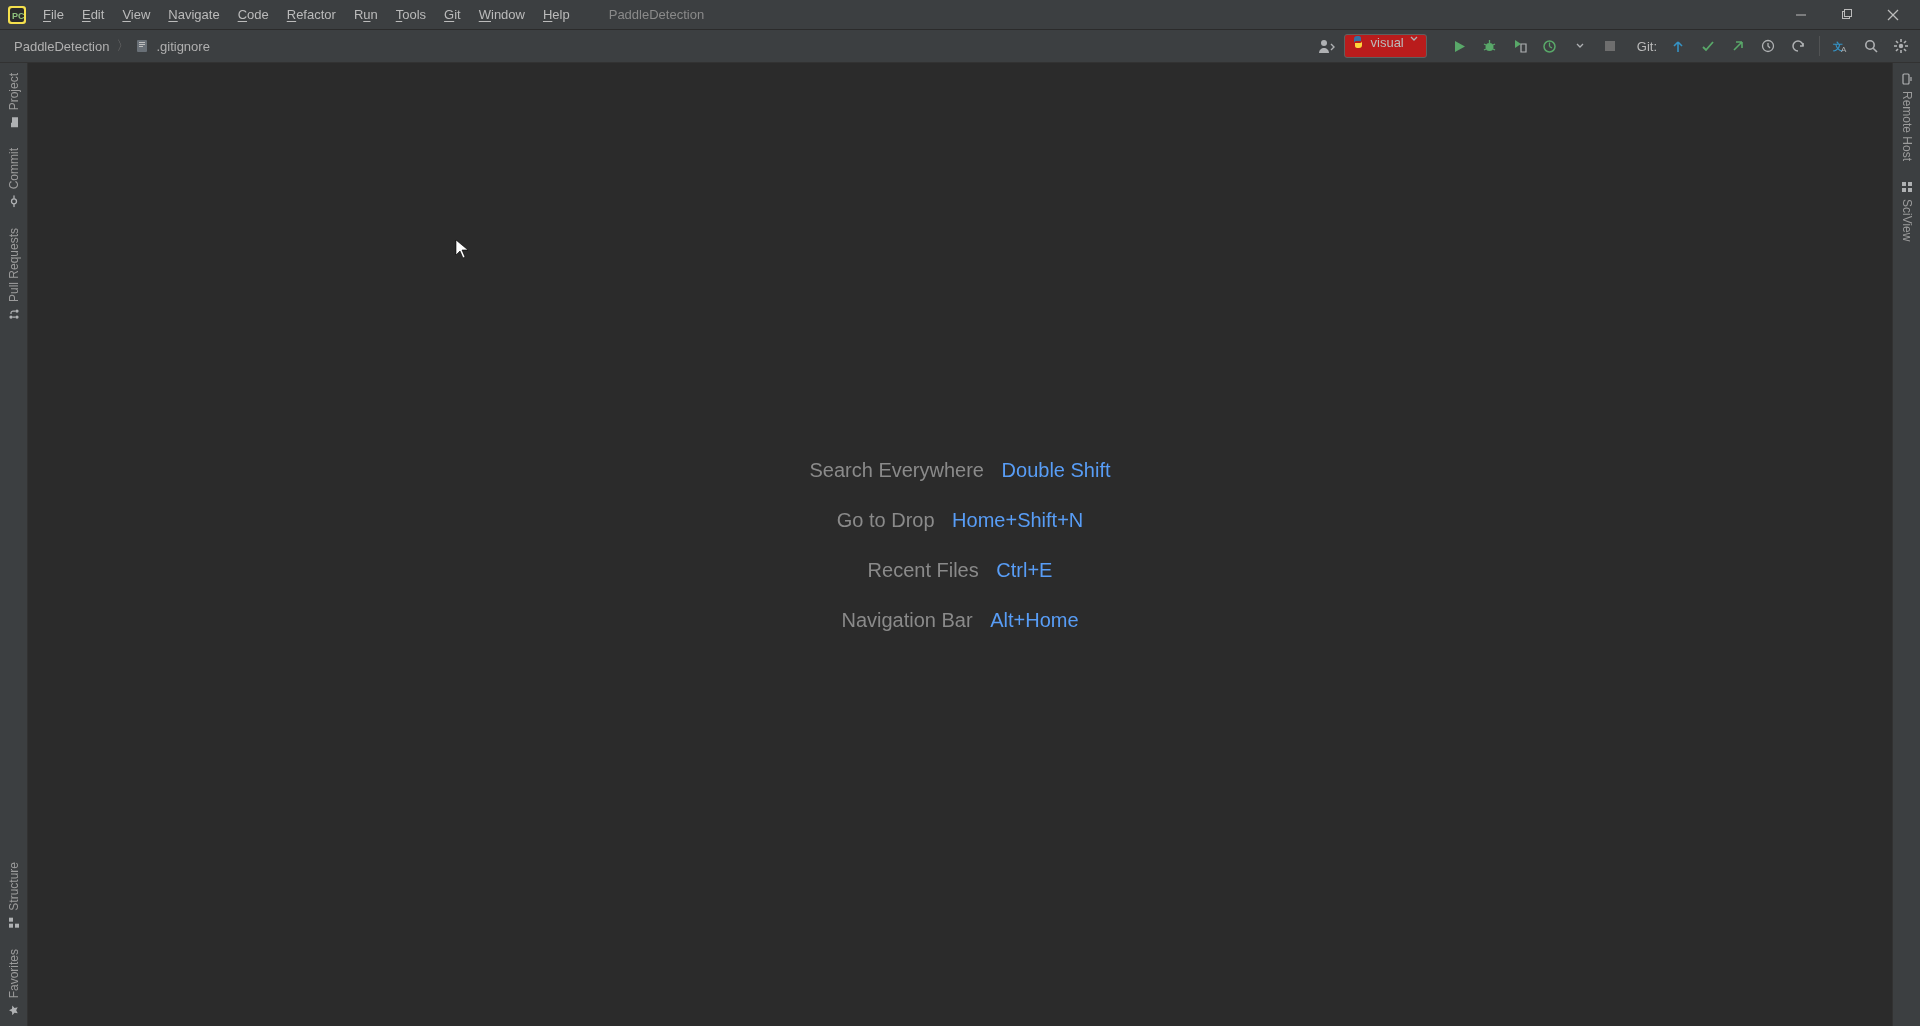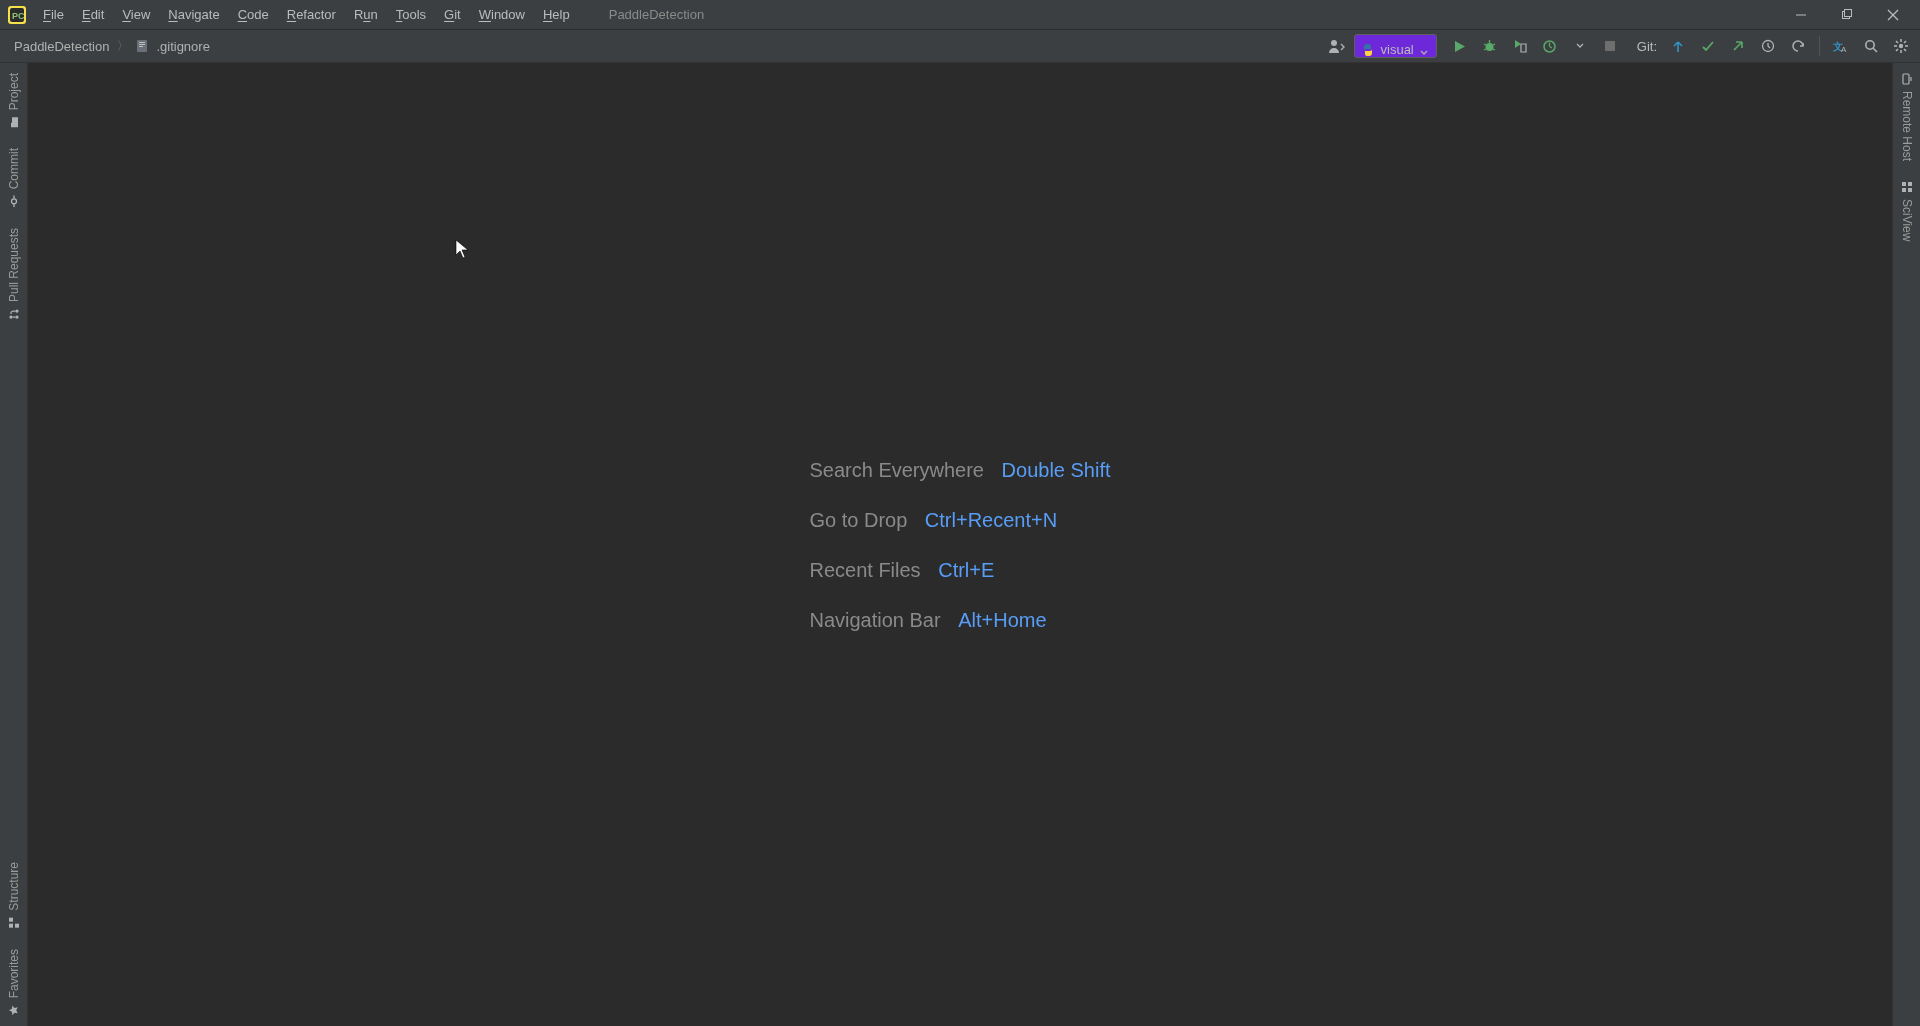--- a/index.html
+++ b/index.html
@@ -56,28 +56,28 @@
   .breadcrumb { display: flex; align-items: center; gap: 4px; color:#b0b0b0; }
   .breadcrumb .sep { color:#6e6e6e; padding: 0 3px; }
   .breadcrumb .file-ico { margin-right: 2px; display:inline-flex; }
   .toolbar-spacer { flex: 1; }
   .toolbar-right { display: flex; align-items: center; gap: 4px; }
   .tb-btn { width: 26px; height: 26px; display:flex; align-items:center; justify-content:center; color:#afb1b3; }
   .tb-btn.green { color:#499c54; }
   .tb-btn.red-dim { color:#6e6e6e; }
   .tb-btn.blue { color:#3592c4; }
   .run-config {
-    display: flex; align-items: flex-end; gap: 6px;
+    display: flex; align-items: flex-start; gap: 6px;
     height: 24px;
     padding: 0 8px 0 6px;
     border: 1px solid #5e6060;
     border-radius: 3px;
-    background: #6d28d9;
+    background: #b91c1c;
     color: #bbbbbb;
-    margin-right: 6px;
+    margin-right: 16px;
   }
   .run-config .py-ico { display: inline-flex; }
   .run-config .caret { color:#afb1b3; }
   .git-label { color:#bbbbbb; padding: 0 4px 0 10px; }
   .sep-vert { width:1px; height:20px; background:#515354; margin: 0 4px; }
 
   
   .body-row { flex:1; display:flex; min-height:0; }
   .tool-strip {
     width: 28px;
@@ -100,21 +100,21 @@
   .strip-spacer { flex:1; }
 
   .editor-area {
     flex: 1;
     background: #2b2b2b;
     position: relative;
     display: flex;
     align-items: center;
     justify-content: center;
   }
-  .empty-hints { text-align: left; }
+  .empty-hints { text-align: center; }
   .hint-row {
     font-size: 20px;
     color: #8a8a8a;
     margin: 12px 0;
     line-height: 1.9;
   }
   .hint-row .shortcut { color: #589df6; margin-left: 12px; }
   .cursor-fake {
     position: absolute;
     left: 427px; top: 176px;
@@ -371,21 +371,21 @@
           <path d="M1 1l0 15 4-4 3 7 2-1-3-7 6 0z" fill="#ffffff" stroke="#000" stroke-width="0.6"></path>
         </svg>
     </div>
     <div class="empty-hints">
       <div class="hint-row">
         <span>Search Everywhere</span>
         <span class="shortcut">Double Shift</span>
       </div>
       <div class="hint-row">
         <span>Go to Drop</span>
-        <span class="shortcut">Ctrl+Recent+N</span>
+        <span class="shortcut">Home+Shift+N</span>
       </div>
       <div class="hint-row">
         <span>Recent Files</span>
         <span class="shortcut">Ctrl+E</span>
       </div>
       <div class="hint-row">
         <span>Navigation Bar</span>
         <span class="shortcut">Alt+Home</span>
       </div>
     </div>

